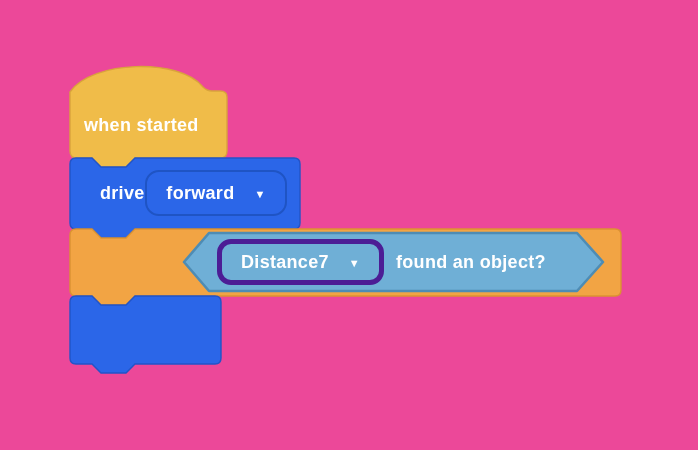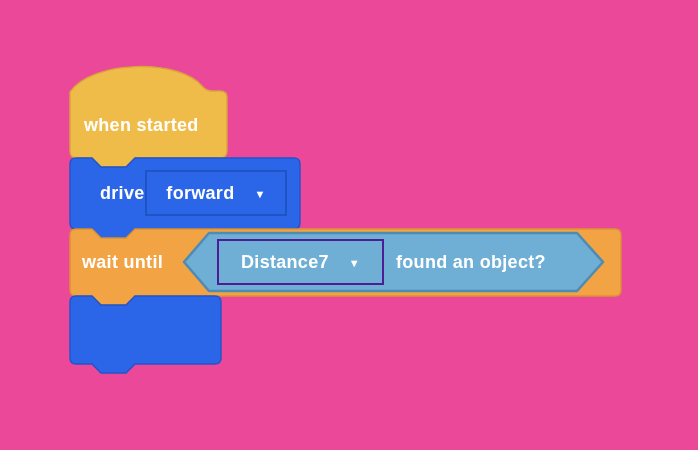--- a/index.html
+++ b/index.html
@@ -38,30 +38,30 @@
     line-height: 1;
     user-select: none;
   }
   .dropdown {
     position: absolute;
     box-sizing: border-box;
     display: flex;
     align-items: center;
     justify-content: center;
     gap: 20px;
-    border-radius: 0;
+    border-radius: 14px;
     color: #FFFFFF;
     font-size: 18px;
     font-weight: 700;
     letter-spacing: 0.3px;
     white-space: nowrap;
     cursor: pointer;
   }
   .dropdown-blue { border: 2px solid #1F54C4; }
-  .dropdown-bool { border: 2px solid #4c1d95; }
+  .dropdown-bool { border: 5px solid #4c1d95; }
   .caret {
     font-size: 11px;
     line-height: 1;
     padding-top: 2px;
   }
 </style>
 </head>
 <body>
 
 <div class="canvas">
@@ -127,21 +127,20 @@
 
   <div class="block-label" style="left:84px; top:125px">when started</div>
 
   <div class="block-label" style="left:100px; top:193px">drive</div>
 
   <div class="dropdown dropdown-blue" style="left:145px; top:170px; width:142px; height:46px">
     <span>forward</span>
     <span class="caret">▼</span>
   </div>
 
-  <div class="block-label" style="left:82px; top:262px">wait until</div>
 
   <div class="dropdown dropdown-bool" style="left:217px; top:239px; width:167px; height:46px">
     <span>Distance7</span>
     <span class="caret">▼</span>
   </div>
 
   <div class="block-label" style="left:396px; top:262px">found an object?</div>
 
 
 </div>

